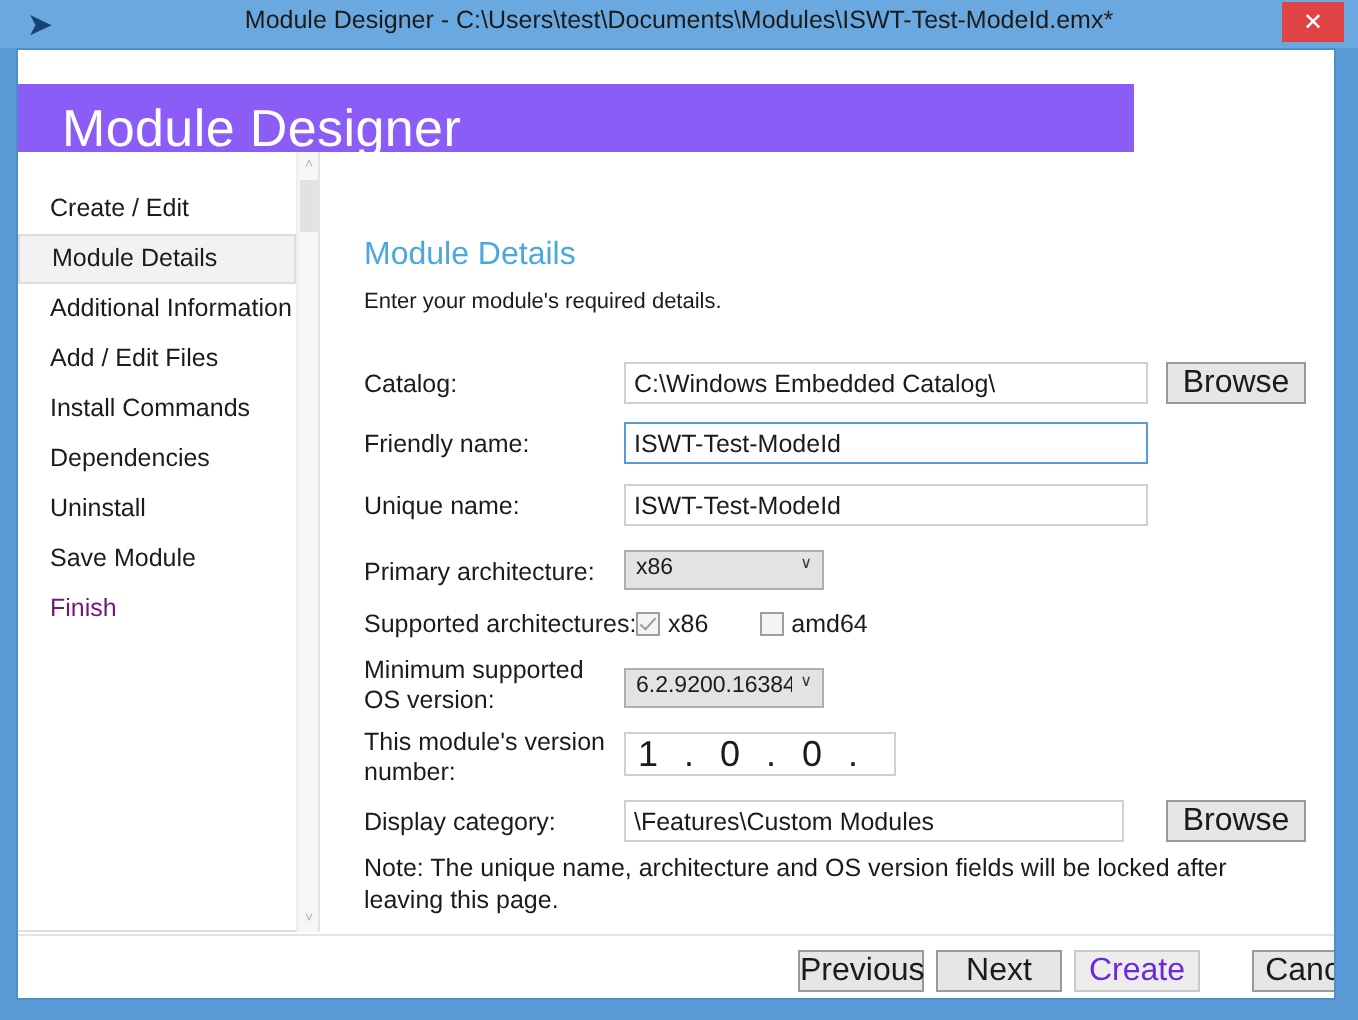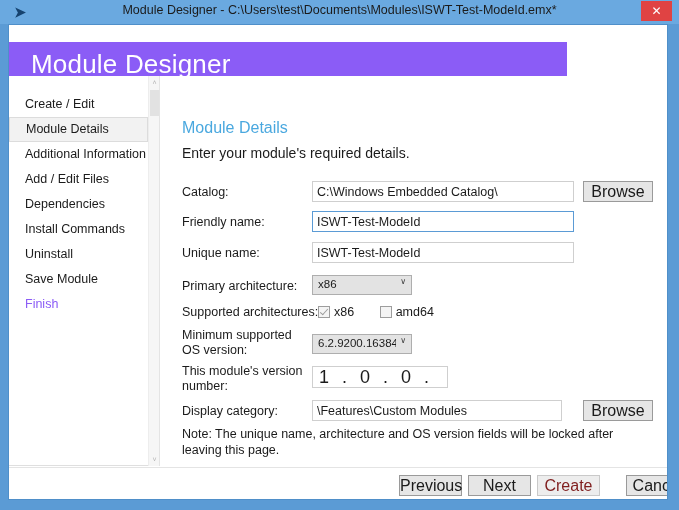--- a/index.html
+++ b/index.html
@@ -121,21 +121,21 @@
     box-sizing: border-box;
     cursor: pointer;
     white-space: nowrap;
   }
   .nav-item.selected {
     background: #f2f2f2;
     border: 1px solid #dcdcdc;
     line-height: 23px;
   }
   .nav-item.disabled {
-    color: #8b5cf6;
+    color: #701a75;
     cursor: default;
   }
 
   
   .scrollbar {
     position: absolute;
     right: 0;
     top: 0;
     width: 11px;
     height: 390px;
@@ -189,21 +189,21 @@
     position: absolute;
     left: 22px;
     top: 43px;
     font-size: 16px;
     color: #4aa8df;
   }
   .section-sub {
     position: absolute;
     left: 22px;
     top: 69px;
-    font-size: 14px;
+    font-size: 11px;
     color: #1b1b1b;
   }
 
   .field-label {
     position: absolute;
     font-size: 12.5px;
     color: #1b1b1b;
     white-space: pre-line;
     line-height: 15px;
   }
@@ -337,21 +337,21 @@
     box-sizing: border-box;
     background: #e6e6e6;
     border: 1px solid #9a9a9a;
     font-family: "Liberation Sans", sans-serif;
     font-size: 16px;
     color: #1b1b1b;
     cursor: pointer;
     padding: 0;
   }
   .footer-btn.disabled {
-    color: #7f1d1d;
+    color: #6d28d9;
     border-color: #c9c9c9;
     background: #ededed;
     cursor: default;
   }
 </style>
 </head>
 <body>
 
 <div class="window">
 
@@ -366,22 +366,22 @@
     <div class="banner">
       <div class="banner-title">Module Designer</div>
     </div>
 
     <div class="sidebar">
       <div class="nav-list">
         <div class="nav-item">Create / Edit</div>
         <div class="nav-item selected">Module Details</div>
         <div class="nav-item">Additional Information</div>
         <div class="nav-item">Add / Edit Files</div>
+        <div class="nav-item">Install Commands</div>
         <div class="nav-item">Dependencies</div>
-        <div class="nav-item">Install Commands</div>
         <div class="nav-item">Uninstall</div>
         <div class="nav-item">Save Module</div>
         <div class="nav-item disabled">Finish</div>
       </div>
       <div class="scrollbar">
         <div class="scroll-arrow up">˄</div>
         <div class="scroll-thumb"></div>
         <div class="scroll-arrow down">˅</div>
       </div>
     </div>

